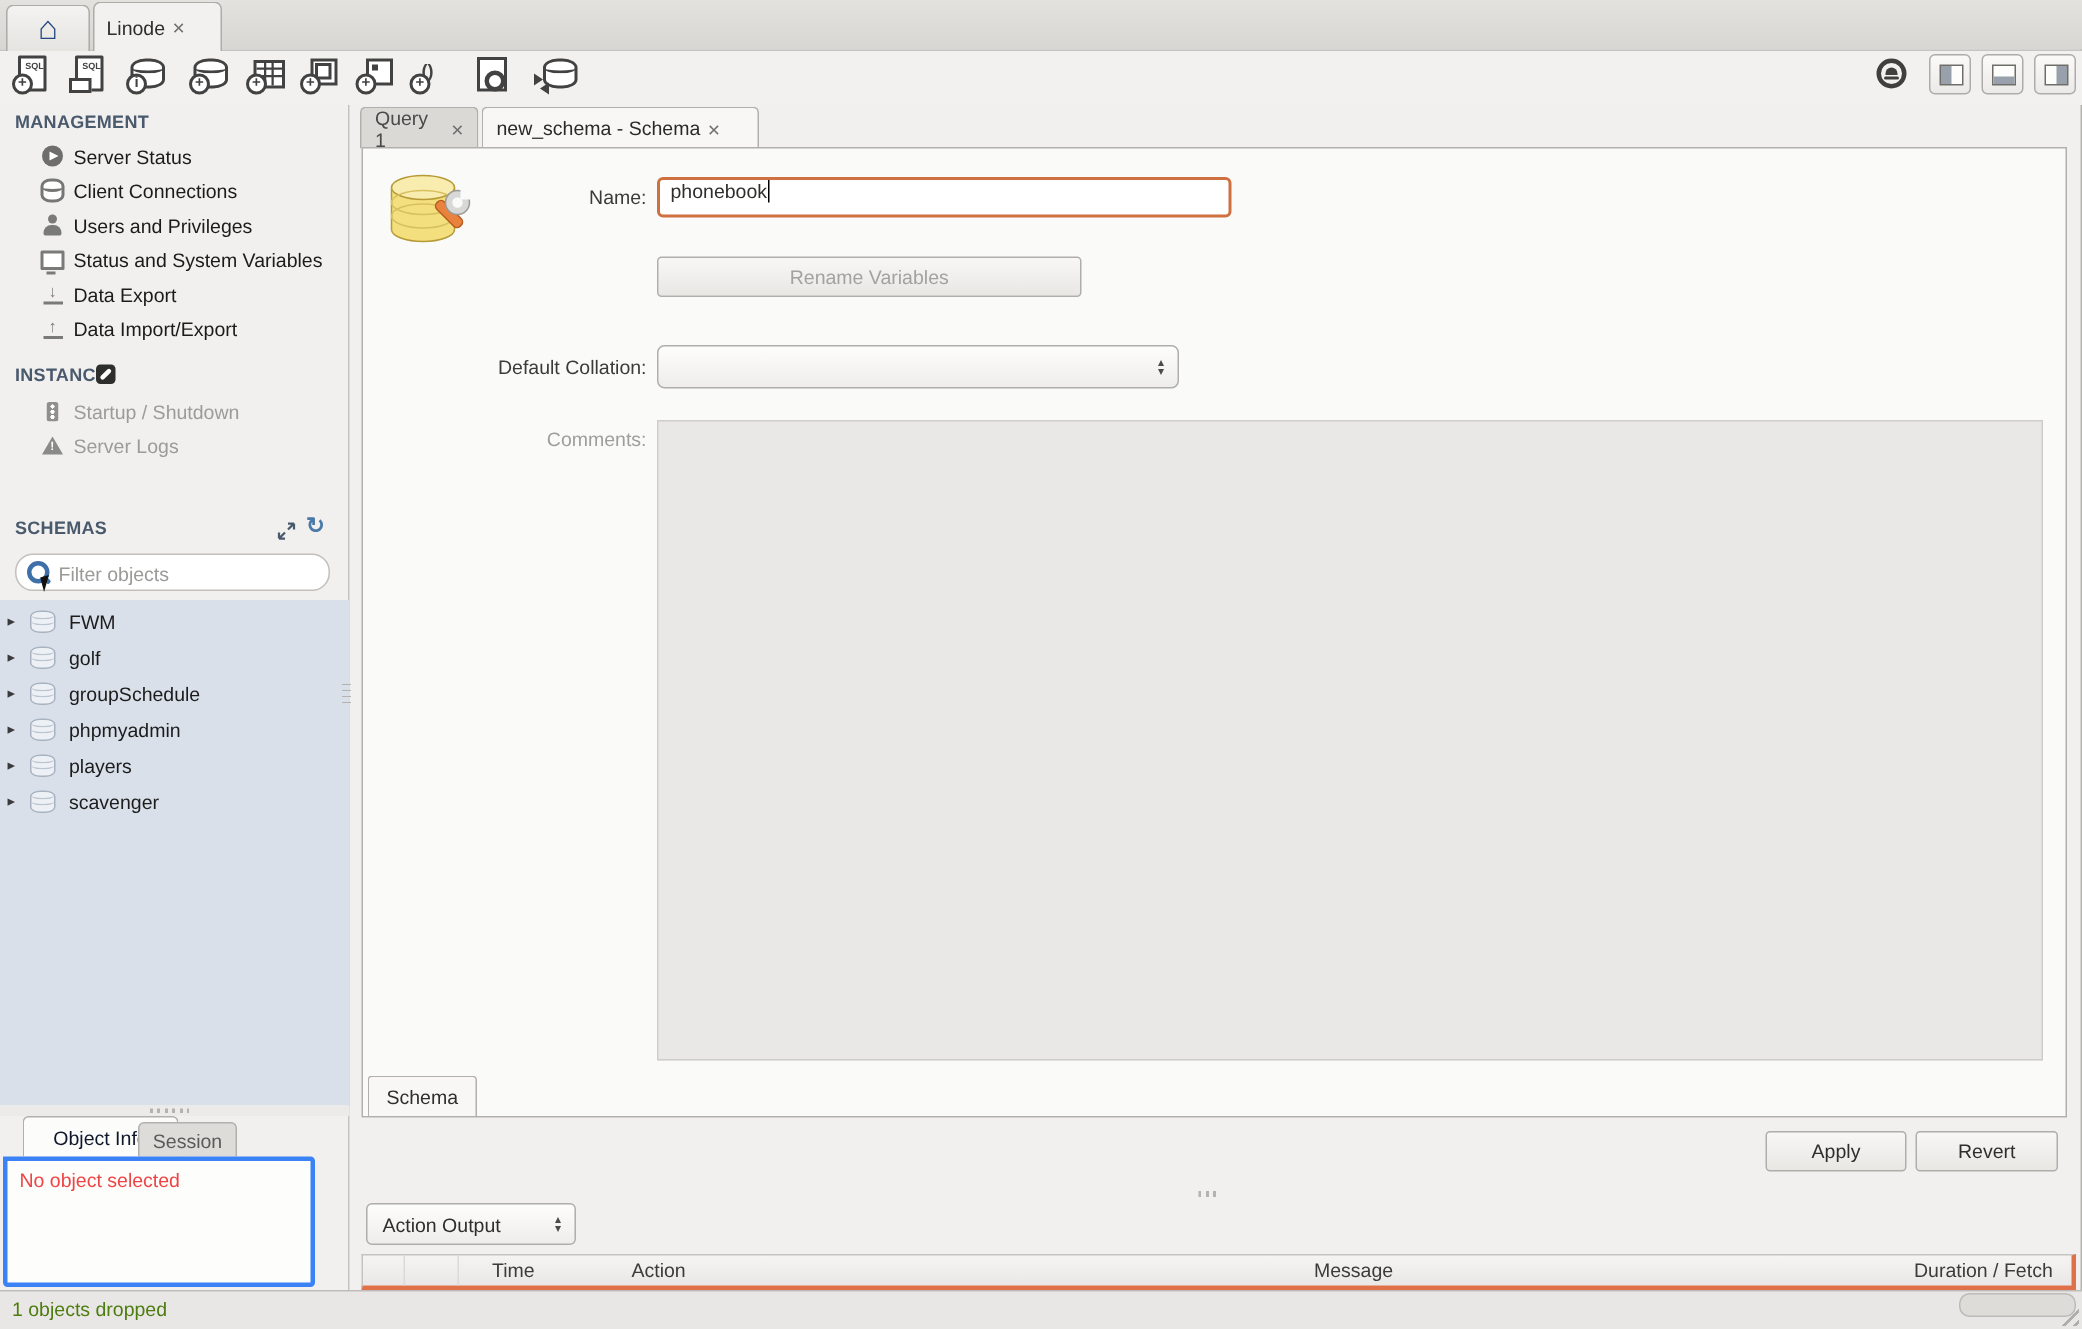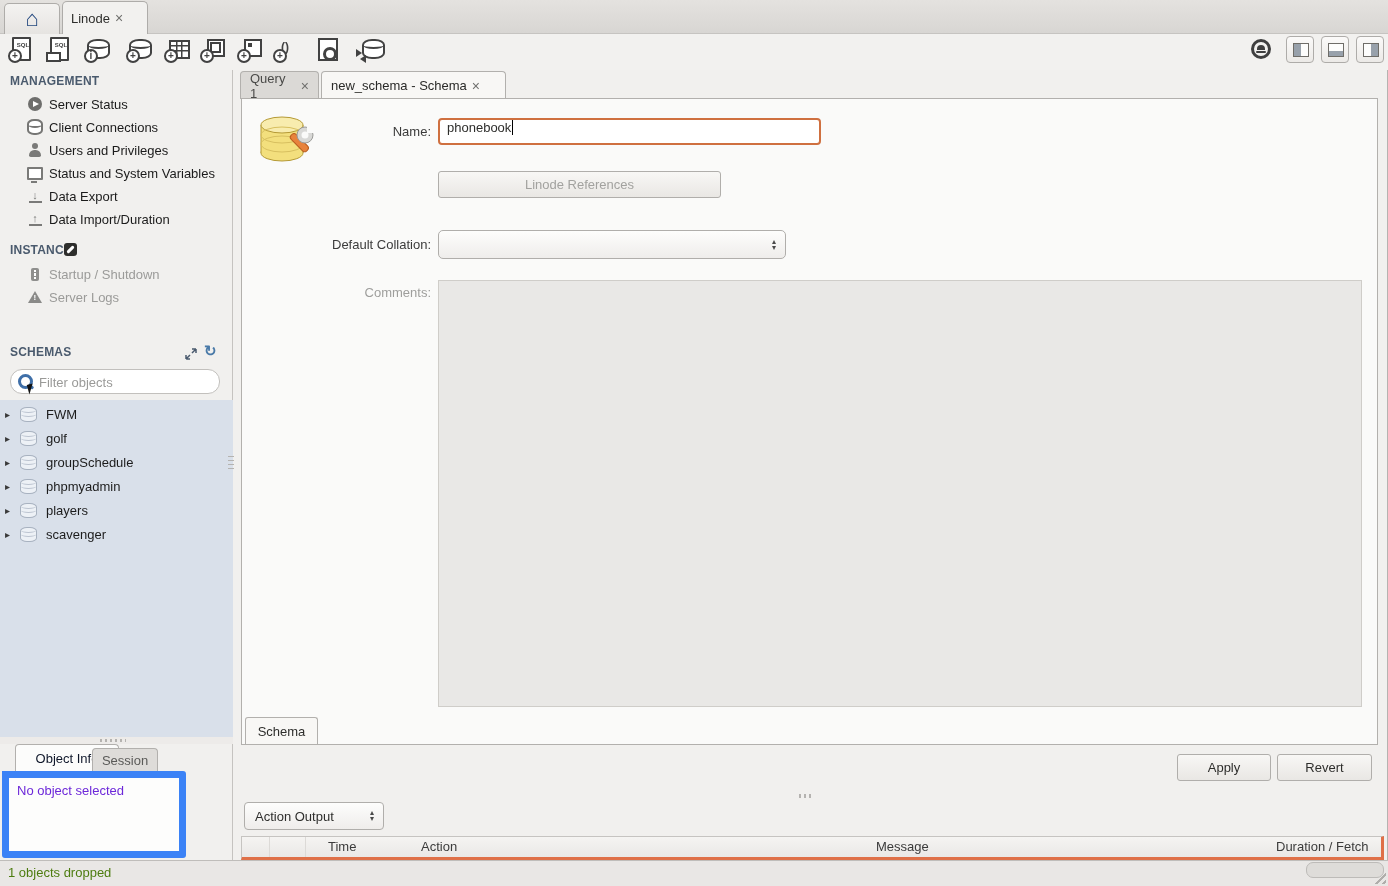--- a/index.html
+++ b/index.html
@@ -93,22 +93,22 @@
   .srow .lb{color:#1c1c1c}
   .hsplit{position:absolute;left:0;width:233px;height:7px;background:#edebe9;cursor:row-resize}
   .hsplit .dots{position:absolute;left:100px;top:2px;width:26px;height:3px;
      background:repeating-linear-gradient(90deg,#b5b3b0 0 2px,transparent 2px 5px)}
   .vgrip{position:absolute;left:228px;top:388px;width:6px;height:14px;cursor:col-resize;
      background:repeating-linear-gradient(#b5b3b0 0 1px,transparent 1px 4px)}
   .itab{position:absolute;box-sizing:border-box;border:1px solid #b2b0ad;border-bottom:none;border-radius:4px 4px 0 0;
         display:flex;align-items:center;justify-content:center;cursor:pointer}
   #objinfo-tab{left:15px;width:104px;height:27px;background:#fcfcfb;color:#0f172a}
   #session-tab{left:92px;width:66px;height:23px;background:#dedcd9;color:#5a5a58}
-  #infopanel{position:absolute;left:2px;width:184px;height:87px;background:#fdfdfc;border:7px solid #3b82f6;
-             border-radius:0 3px 3px 3px;box-sizing:border-box;padding:5px 8px;color:#6d28d9}
+  #infopanel{position:absolute;left:2px;width:208px;height:87px;background:#fdfdfc;border:3px solid #3b82f6;
+             border-radius:0 3px 3px 3px;box-sizing:border-box;padding:5px 8px;color:#ef4444}
 
   
   .qtab{position:absolute;top:71px;height:28px;box-sizing:border-box;border:1px solid #b2b0ad;border-bottom:none;
         border-radius:4px 4px 0 0;display:flex;align-items:center;padding:0 9px;cursor:pointer}
   #qtab1{left:240px;width:79px;background:#dbd9d6;color:#4a4a48}
   #qtab2{left:321px;width:185px;background:#f8f7f5;color:#2a2a28}
   #editor{position:absolute;left:241px;top:98px;width:1137px;height:647px;background:#fafaf9;
           border:1px solid #b2b0ad;box-sizing:border-box}
   #schema-big-icon{position:absolute;left:14px;top:14px}
   .flabel{position:absolute;left:40px;width:149px;text-align:right;color:#3b3b3b}
@@ -270,21 +270,21 @@
     <div class="sitem" style="top:115px">
       <span class="ic">
           <span class="i-arr">↓</span>
         </span>
       <span class="lb">Data Export</span>
     </div>
     <div class="sitem" style="top:138px">
       <span class="ic">
           <span class="i-arr">↑</span>
         </span>
-      <span class="lb">Data Import/Duration</span>
+      <span class="lb">Data Import/Export</span>
     </div>
 
     <div class="sechead" style="top:173px">INSTANCE</div>
     <span class="i-wbadge" style="left:64px;top:173px"></span>
 
     <div class="sitem dis" style="top:193px">
       <span class="ic">
           <span class="i-traffic"></span>
         </span>
       <span class="lb">Startup / Shutdown</span>
@@ -382,21 +382,21 @@
       <rect x="51" y="12" width="7" height="8" fill="#fafaf9"></rect>
     </svg>
 
     <div class="flabel" style="top:25px">Name:</div>
     <div id="name-field">
       <span>phonebook</span>
       <span class="caret"></span>
     </div>
 
     <div id="rename-btn" class="btn">
-      <span>Linode References</span>
+      <span>Rename Variables</span>
     </div>
 
     <div class="flabel" style="top:138px">Default Collation:</div>
     <div id="collation-dd">
       <span style="position:absolute;left:10px;top:6px"></span>
       <span class="spn">
         <span>▴</span>
           <span>▾</span>
       </span>
     </div>

